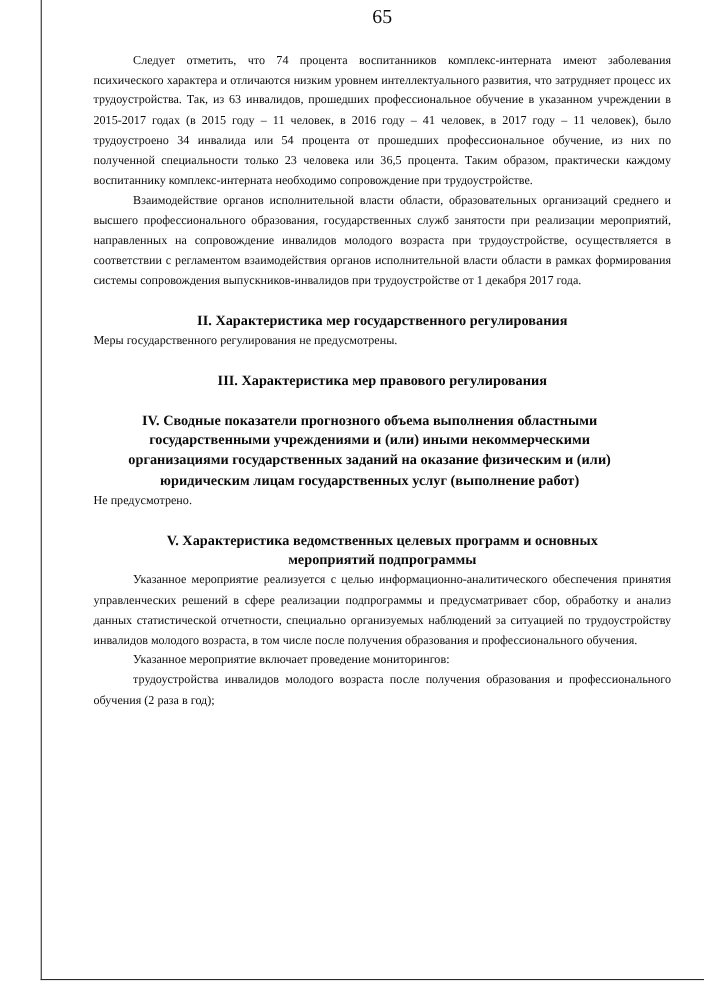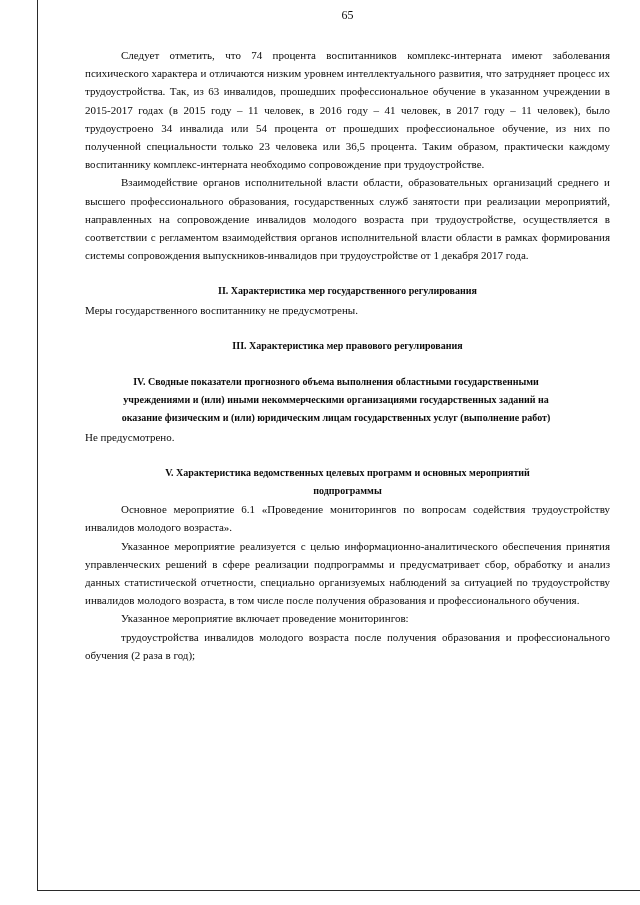--- a/index.html
+++ b/index.html
@@ -37,36 +37,36 @@
     background: #2a2a2a;
   }
   .content {
     position: absolute;
     left: 85px;
     top: 6px;
     width: 525px;
   }
   .page-number {
     text-align: center;
-    font-size: 12px;
+    font-size: 18px;
     line-height: 18px;
     margin-bottom: 22px;
   }
   .para {
     margin: 0;
     font-size: 11px;
     line-height: 18.2px;
     text-align: justify;
   }
   .para.indent {
     text-indent: 36px;
   }
   .heading {
     margin: 18px auto 0 auto;
-    font-size: 10px;
+    font-size: 13px;
     line-height: 18.2px;
     font-weight: bold;
     text-align: center;
   }
   .heading-narrow {
     max-width: 452px;
     margin-left: 25px;
   }
   .heading-mid {
     max-width: 412px;
@@ -79,26 +79,25 @@
   <div class="border-left"></div>
   <div class="border-bottom"></div>
 
   <div class="content">
     <div class="page-number">65</div>
 
     <p class="para indent">Следует отметить, что 74 процента воспитанников комплекс-интерната имеют заболевания психического характера и отличаются низким уровнем интеллектуального развития, что затрудняет процесс их трудоустройства. Так, из 63 инвалидов, прошедших профессиональное обучение в указанном учреждении в 2015-2017 годах (в 2015 году – 11 человек, в 2016 году – 41 человек, в 2017 году – 11 человек), было трудоустроено 34 инвалида или 54 процента от прошедших профессиональное обучение, из них по полученной специальности только 23 человека или 36,5 процента. Таким образом, практически каждому воспитаннику комплекс-интерната необходимо сопровождение при трудоустройстве.</p>
     <p class="para indent">Взаимодействие органов исполнительной власти области, образовательных организаций среднего и высшего профессионального образования, государственных служб занятости при реализации мероприятий, направленных на сопровождение инвалидов молодого возраста при трудоустройстве, осуществляется в соответствии с регламентом взаимодействия органов исполнительной власти области в рамках формирования системы сопровождения выпускников-инвалидов при трудоустройстве от 1 декабря 2017 года.</p>
 
     <h2 class="heading">II. Характеристика мер государственного регулирования</h2>
-    <p class="para">Меры государственного воспитаннику не предусмотрены.</p>
+    <p class="para">Меры государственного регулирования не предусмотрены.</p>
 
     <h2 class="heading">III. Характеристика мер правового регулирования</h2>
 
     <h2 class="heading heading-narrow">IV. Сводные показатели прогнозного объема выполнения областными государственными учреждениями и (или) иными некоммерческими организациями государственных заданий на оказание физическим и (или) юридическим лицам государственных услуг (выполнение работ)</h2>
     <p class="para">Не предусмотрено.</p>
 
     <h2 class="heading heading-mid">V. Характеристика ведомственных целевых программ и основных мероприятий подпрограммы</h2>
-    <p class="para indent">Основное мероприятие 6.1 «Проведение мониторингов по вопросам содействия трудоустройству инвалидов молодого возраста».</p>
     <p class="para indent">Указанное мероприятие реализуется с целью информационно-аналитического обеспечения принятия управленческих решений в сфере реализации подпрограммы и предусматривает сбор, обработку и анализ данных статистической отчетности, специально организуемых наблюдений за ситуацией по трудоустройству инвалидов молодого возраста, в том числе после получения образования и профессионального обучения.</p>
     <p class="para indent">Указанное мероприятие включает проведение мониторингов:</p>
     <p class="para indent">трудоустройства инвалидов молодого возраста после получения образования и профессионального обучения (2 раза в год);</p>
   </div>
 </div>
 
 </body></html>

